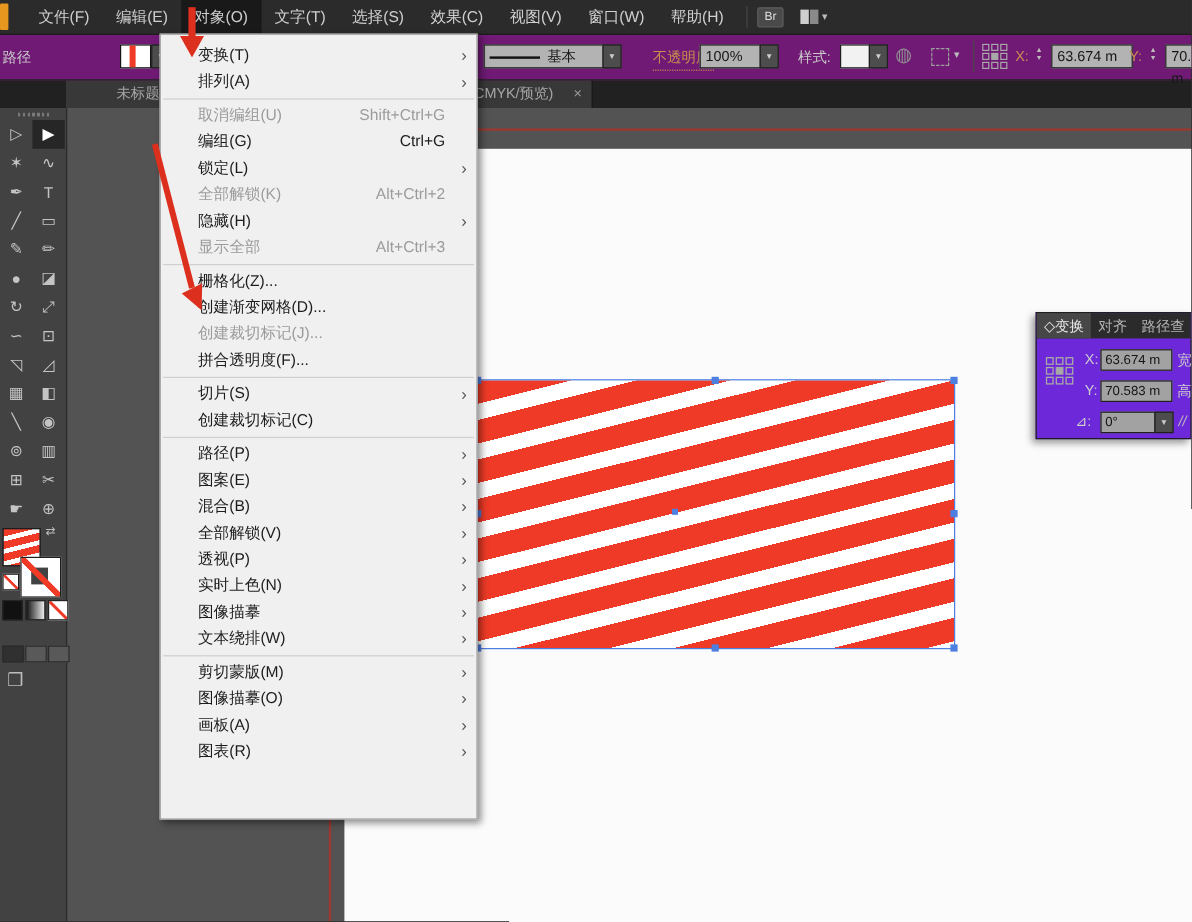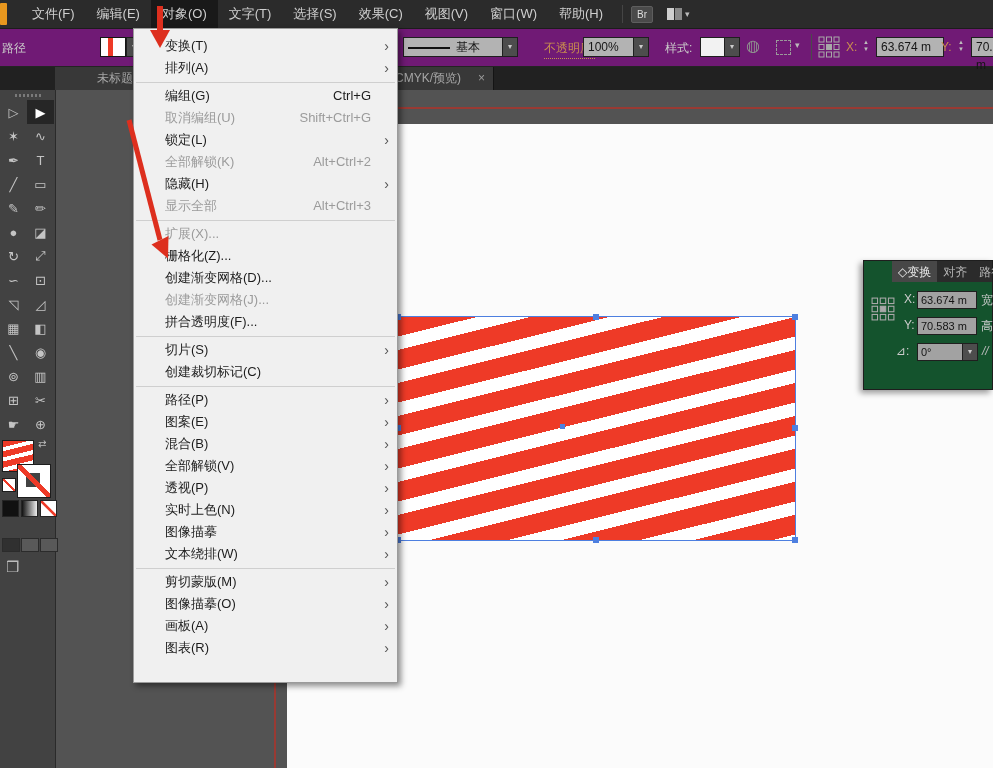--- a/index.html
+++ b/index.html
@@ -81,22 +81,22 @@
   #object-menu{left:133px;top:28px;width:265px;height:655px;background:#f0f0f0;border:1px solid #9b9b9b;
     box-shadow:3px 3px 6px rgba(0,0,0,.45);z-index:45;box-sizing:border-box;padding-top:6px;font-size:13px;color:#1c1c1c;}
   .mi{height:22px;line-height:22px;position:relative;padding-left:31px;white-space:nowrap;}
   .mi .sc{position:absolute;right:26px;}
   .mi .arr{position:absolute;right:8px;color:#555;font-size:14px;}
   .mi.dis,.mi.dis .sc{color:#9b9b9b;}
   .mi.hl{background:var(--menu-highlight);color:#06121f;}
   .msep{height:6px;position:relative;}
   .msep i{position:absolute;left:2px;right:2px;top:3px;height:1px;background:#cfcfcf;display:block;}
   
-  #transform-panel{left:863px;top:260px;width:130px;height:130px;background:#14532d;z-index:25;
-    border:1px solid #1e1e1e;box-shadow:-3px 3px 6px rgba(0,0,0,.4);color:#cccccc;font-size:12px;box-sizing:border-box;padding-left:28px;}
+  #transform-panel{left:863px;top:260px;width:130px;height:106px;background:#6d28d9;z-index:25;
+    border:1px solid #1e1e1e;box-shadow:-3px 3px 6px rgba(0,0,0,.4);color:#cccccc;font-size:12px;box-sizing:border-box;}
   #tp-tabs{display:flex;height:21px;background:#2b2b2b;font-size:12px;}
   .tp-tab{padding:3px 6px;white-space:nowrap;color:#b5b5b5;}
   .tp-tab.active{background:#474747;color:#e8e8e8;}
   .tp-field{position:absolute;background:#a2a2a2;border:1px solid #1f1f1f;color:#141414;height:16px;
             line-height:16px;font-size:11px;padding:0 3px;}
   
   #annot{left:0;top:0;width:993px;height:768px;z-index:60;pointer-events:none;}
   .grid-icon rect{fill:none;stroke:#a8a8a8;stroke-width:1;}
   .grid-icon rect.c{fill:#a8a8a8;}
 </style>
@@ -315,33 +315,32 @@
       </span>
     <span class="dd">▾</span>
   </div>
 
   <div class="abs" id="object-menu">
     <div class="mi"><span>变换(T)</span><span class="arr">›</span></div>
     <div class="mi"><span>排列(A)</span><span class="arr">›</span></div>
     <div class="msep">
         <i></i>
       </div>
+    <div class="mi dis"><span>取消编组(U)</span><span class="sc">Shift+Ctrl+G</span></div>
     <div class="mi"><span>编组(G)</span><span class="sc">Ctrl+G</span></div>
-    <div class="mi dis"><span>取消编组(U)</span><span class="sc">Shift+Ctrl+G</span></div>
     <div class="mi"><span>锁定(L)</span><span class="arr">›</span></div>
     <div class="mi dis"><span>全部解锁(K)</span><span class="sc">Alt+Ctrl+2</span></div>
     <div class="mi"><span>隐藏(H)</span><span class="arr">›</span></div>
     <div class="mi dis"><span>显示全部</span><span class="sc">Alt+Ctrl+3</span></div>
     <div class="msep">
         <i></i>
       </div>
-    <div class="mi dis"><span>扩展(X)...</span></div>
     <div class="mi"><span>栅格化(Z)...</span></div>
     <div class="mi"><span>创建渐变网格(D)...</span></div>
-    <div class="mi dis"><span>创建渐变网格(J)...</span></div>
+    <div class="mi dis"><span>创建裁切标记(J)...</span></div>
     <div class="mi"><span>拼合透明度(F)...</span></div>
     <div class="msep">
         <i></i>
       </div>
     <div class="mi"><span>切片(S)</span><span class="arr">›</span></div>
     <div class="mi"><span>创建裁切标记(C)</span></div>
     <div class="msep">
         <i></i>
       </div>
     <div class="mi"><span>路径(P)</span><span class="arr">›</span></div>

